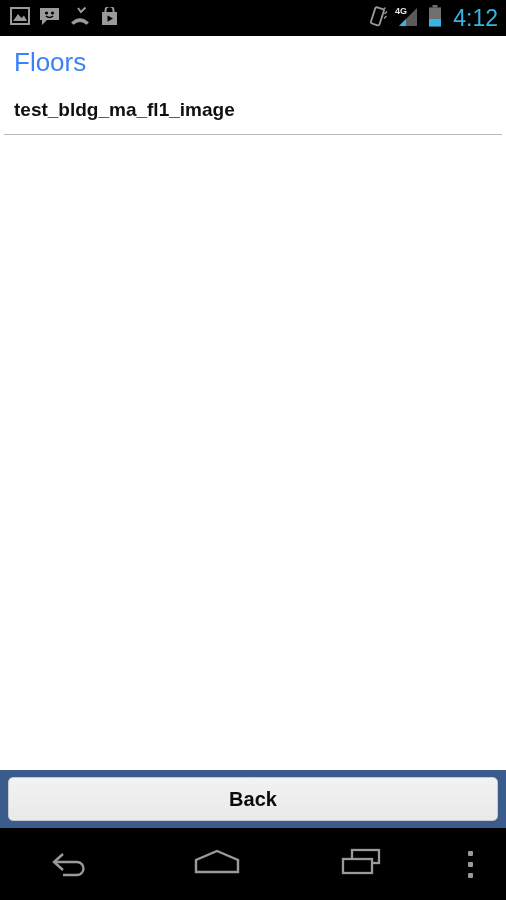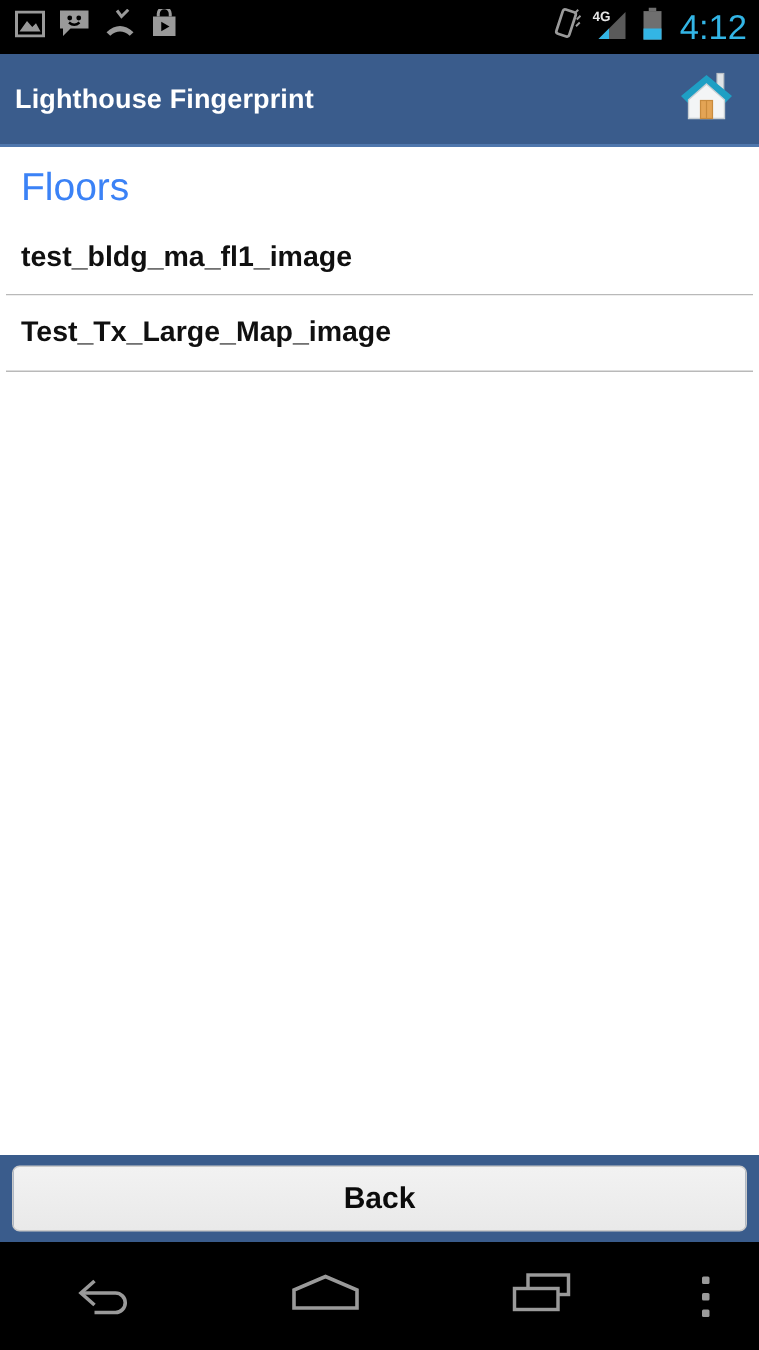--- a/index.html
+++ b/index.html
@@ -167,44 +167,27 @@
           <rect x="4.5" y="0" width="5" height="2.4" fill="#6f6f6f"></rect>
           <rect x="1" y="2.4" width="12" height="19" fill="#6f6f6f"></rect>
           <rect x="1" y="14" width="12" height="7.4" fill="#33b5e5"></rect>
         </svg>
       </span>
 
       <span class="clock">4:12</span>
     </div>
   </div>
 
-  <div class="appbar">
-    <span class="appbar-title">Lighthouse Fingerprint</span>
-    <div class="home-btn">
-      <span>
-        <svg width="38" height="36" viewBox="0 0 38 36">
-          <rect x="26" y="3" width="4.5" height="11" fill="#dfe3e6" stroke="#b9c0c6" stroke-width="0.8"></rect>
-          <path d="M19 4 L36 18 L31.5 22.5 L19 12 L6.5 22.5 L2 18 Z" fill="#1e9fc4"></path>
-          <path d="M19 10 L31 20.5 V33 H7 V20.5 Z" fill="#f3f5f6" stroke="#c7ced3" stroke-width="0.9"></path>
-          <rect x="15" y="21" width="8" height="12" fill="#e3a455" stroke="#c98b3d" stroke-width="0.8"></rect>
-          <line x1="19" y1="21" x2="19" y2="33" stroke="#c98b3d" stroke-width="0.8"></line>
-        </svg>
-      </span>
-    </div>
-  </div>
 
   <div class="content">
     <div class="page-title">Floors</div>
     <div class="list">
       <div class="list-item">
         <span>test_bldg_ma_fl1_image</span>
       </div>
-      <div class="list-item">
-        <span>Test_Tx_Large_Map_image</span>
-      </div>
     </div>
   </div>
 
   <div class="footer">
     <div class="back-btn">Back</div>
   </div>
 
   <div class="navbar">
 
     <div class="nav-btn">

